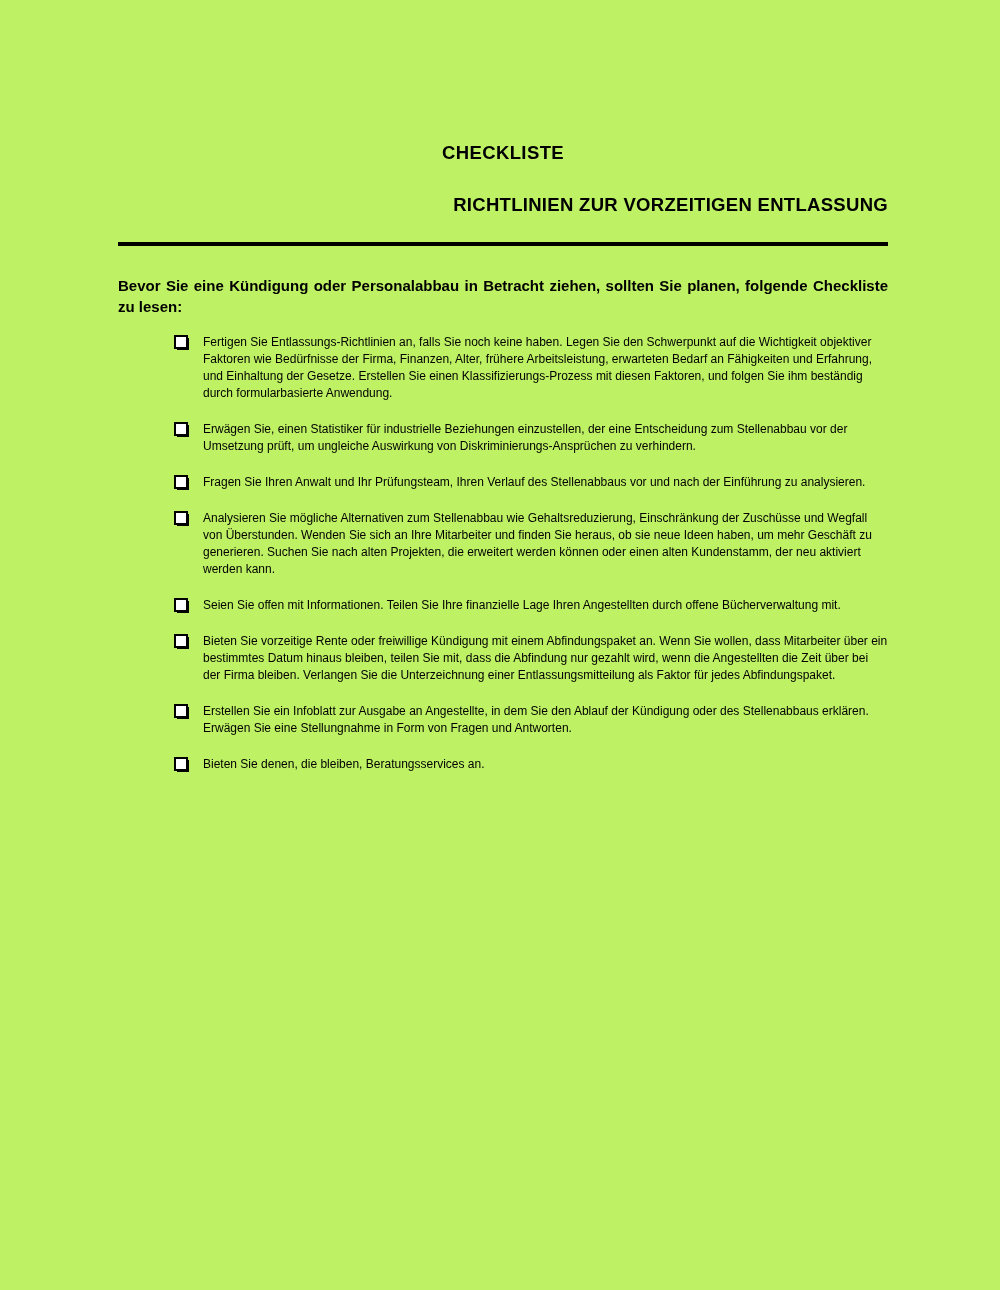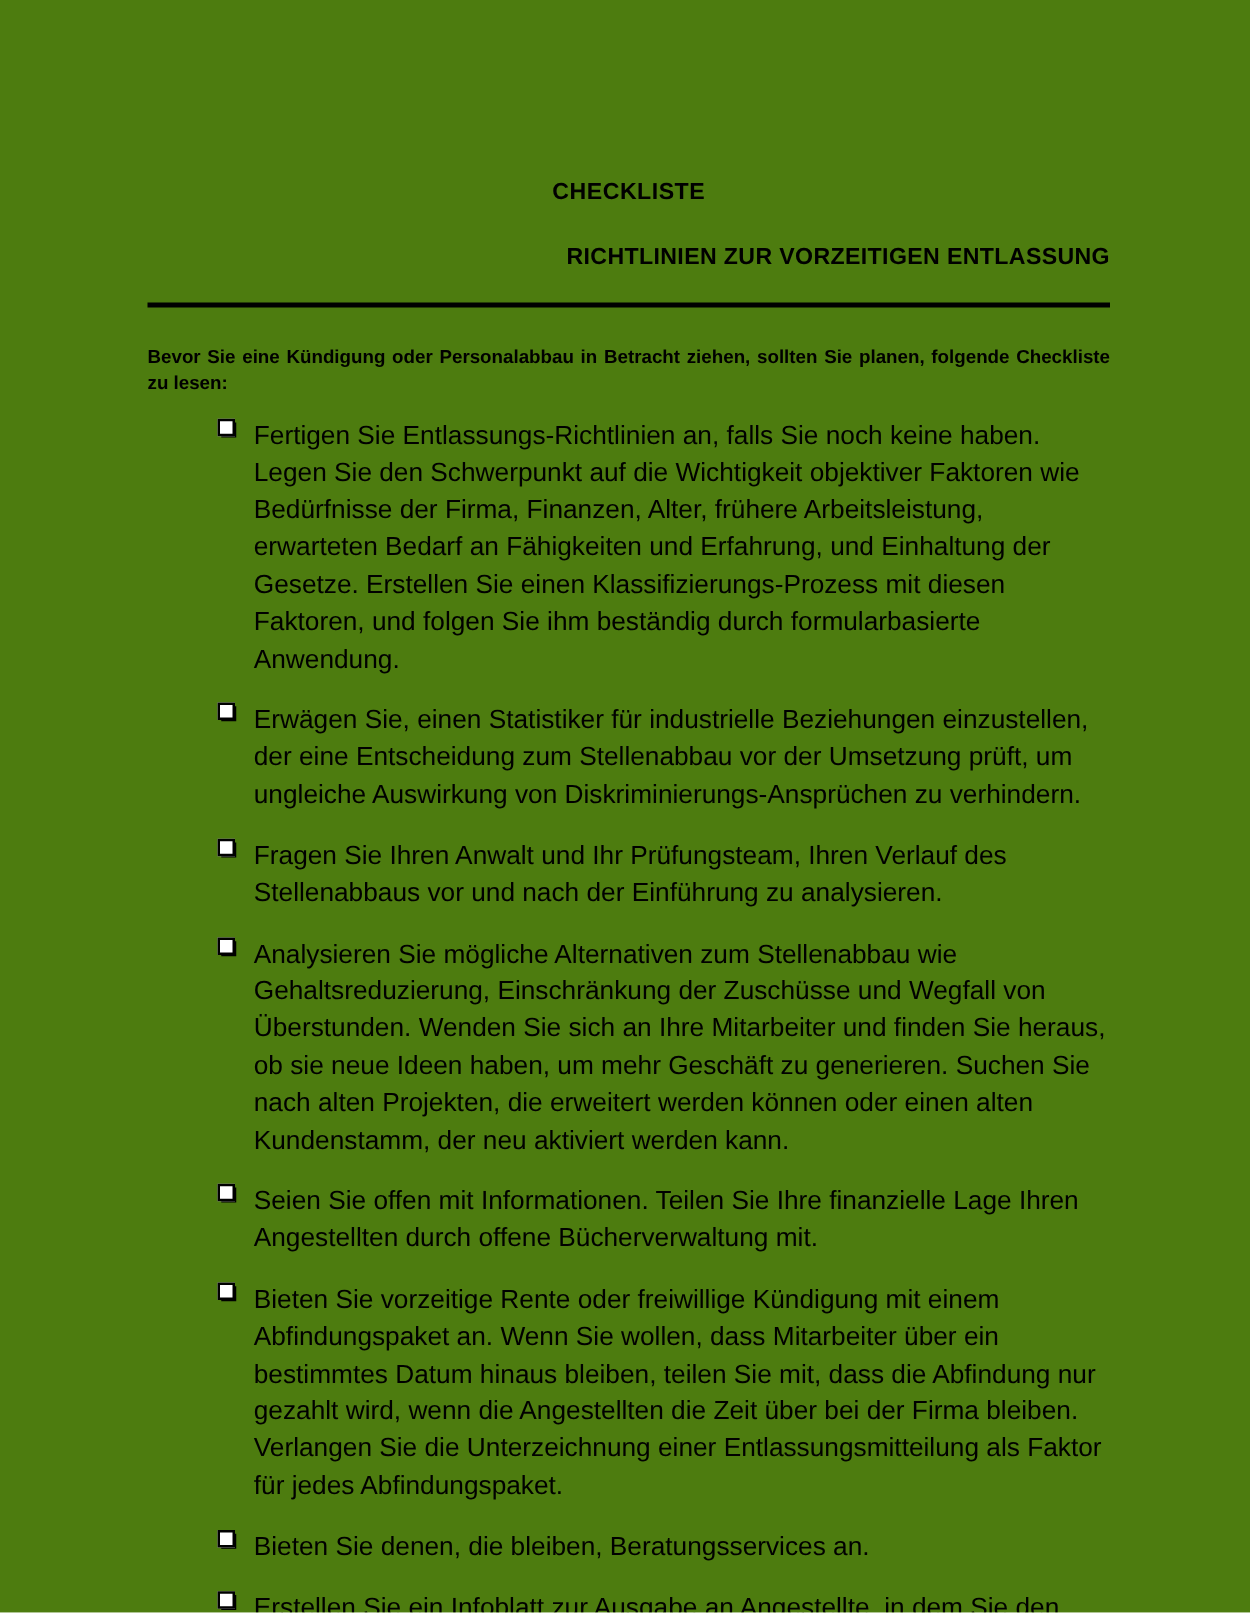--- a/index.html
+++ b/index.html
@@ -9,21 +9,21 @@
   }
   body {
     font-family: "Liberation Sans", sans-serif;
     color: #000000;
     -webkit-font-smoothing: antialiased;
   }
   .page {
     position: relative;
     width: 1000px;
     height: 1290px;
-    background: #4d7c0f;
+    background: #bef264;
     overflow: hidden;
     box-sizing: border-box;
   }
   .content {
     position: absolute;
     left: 118px;
     top: 0;
     width: 770px;
   }
 
@@ -73,21 +73,21 @@
     padding: 0;
     list-style: none;
     margin-top: 16px;
     margin-left: 56px;
     width: 714px;
   }
   .check-item {
     position: relative;
     padding-left: 29px;
     margin-bottom: 19px;
-    font-size: 21px;
+    font-size: 12px;
     line-height: 1.42;
     text-align: left;
   }
   .check-item:last-child {
     margin-bottom: 0;
   }
   .checkbox-icon {
     position: absolute;
     left: 0;
     top: 1px;
@@ -172,25 +172,25 @@
             <span class="shadow"></span>
             <span class="box"></span>
           </span>
           <span class="item-text">Bieten Sie vorzeitige Rente oder freiwillige Kündigung mit einem Abfindungspaket an. Wenn Sie wollen, dass Mitarbeiter über ein bestimmtes Datum hinaus bleiben, teilen Sie mit, dass die Abfindung nur gezahlt wird, wenn die Angestellten die Zeit über bei der Firma bleiben. Verlangen Sie die Unterzeichnung einer Entlassungsmitteilung als Faktor für jedes Abfindungspaket.</span>
         </li>
         <li class="check-item">
           <span class="checkbox-icon">
             <span class="shadow"></span>
             <span class="box"></span>
           </span>
-          <span class="item-text">Bieten Sie denen, die bleiben, Beratungsservices an.</span>
+          <span class="item-text">Erstellen Sie ein Infoblatt zur Ausgabe an Angestellte, in dem Sie den Ablauf der Kündigung oder des Stellenabbaus erklären. Erwägen Sie eine Stellungnahme in Form von Fragen und Antworten.</span>
         </li>
         <li class="check-item">
           <span class="checkbox-icon">
             <span class="shadow"></span>
             <span class="box"></span>
           </span>
-          <span class="item-text">Erstellen Sie ein Infoblatt zur Ausgabe an Angestellte, in dem Sie den Ablauf der Kündigung oder des Stellenabbaus erklären. Erwägen Sie eine Stellungnahme in Form von Fragen und Antworten.</span>
+          <span class="item-text">Bieten Sie denen, die bleiben, Beratungsservices an.</span>
         </li>
       </ul>
 
   </div>
 </div>
 
 </body></html>

